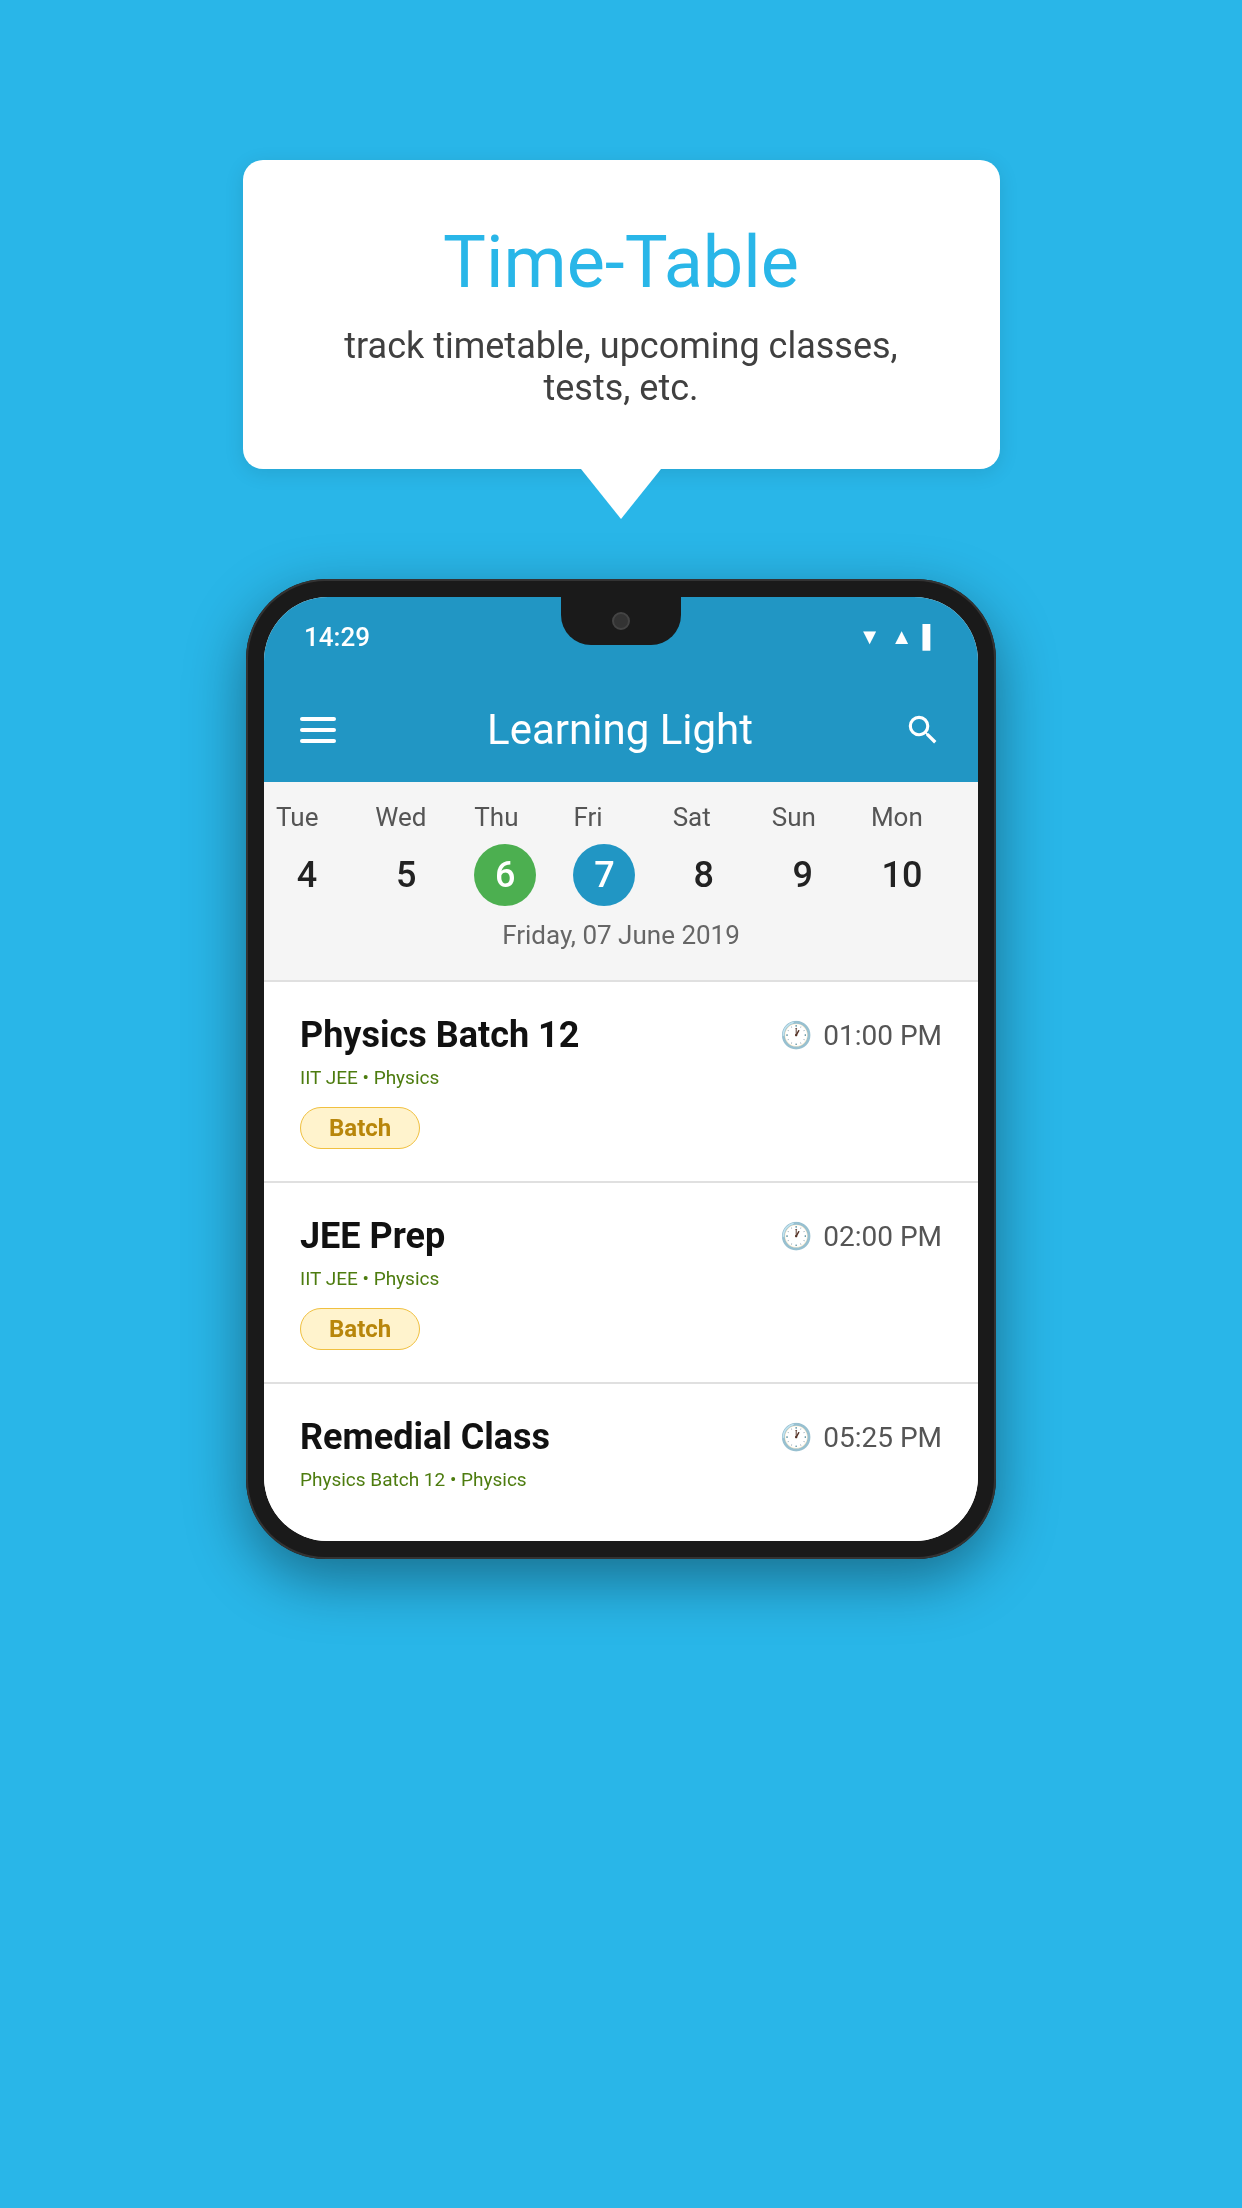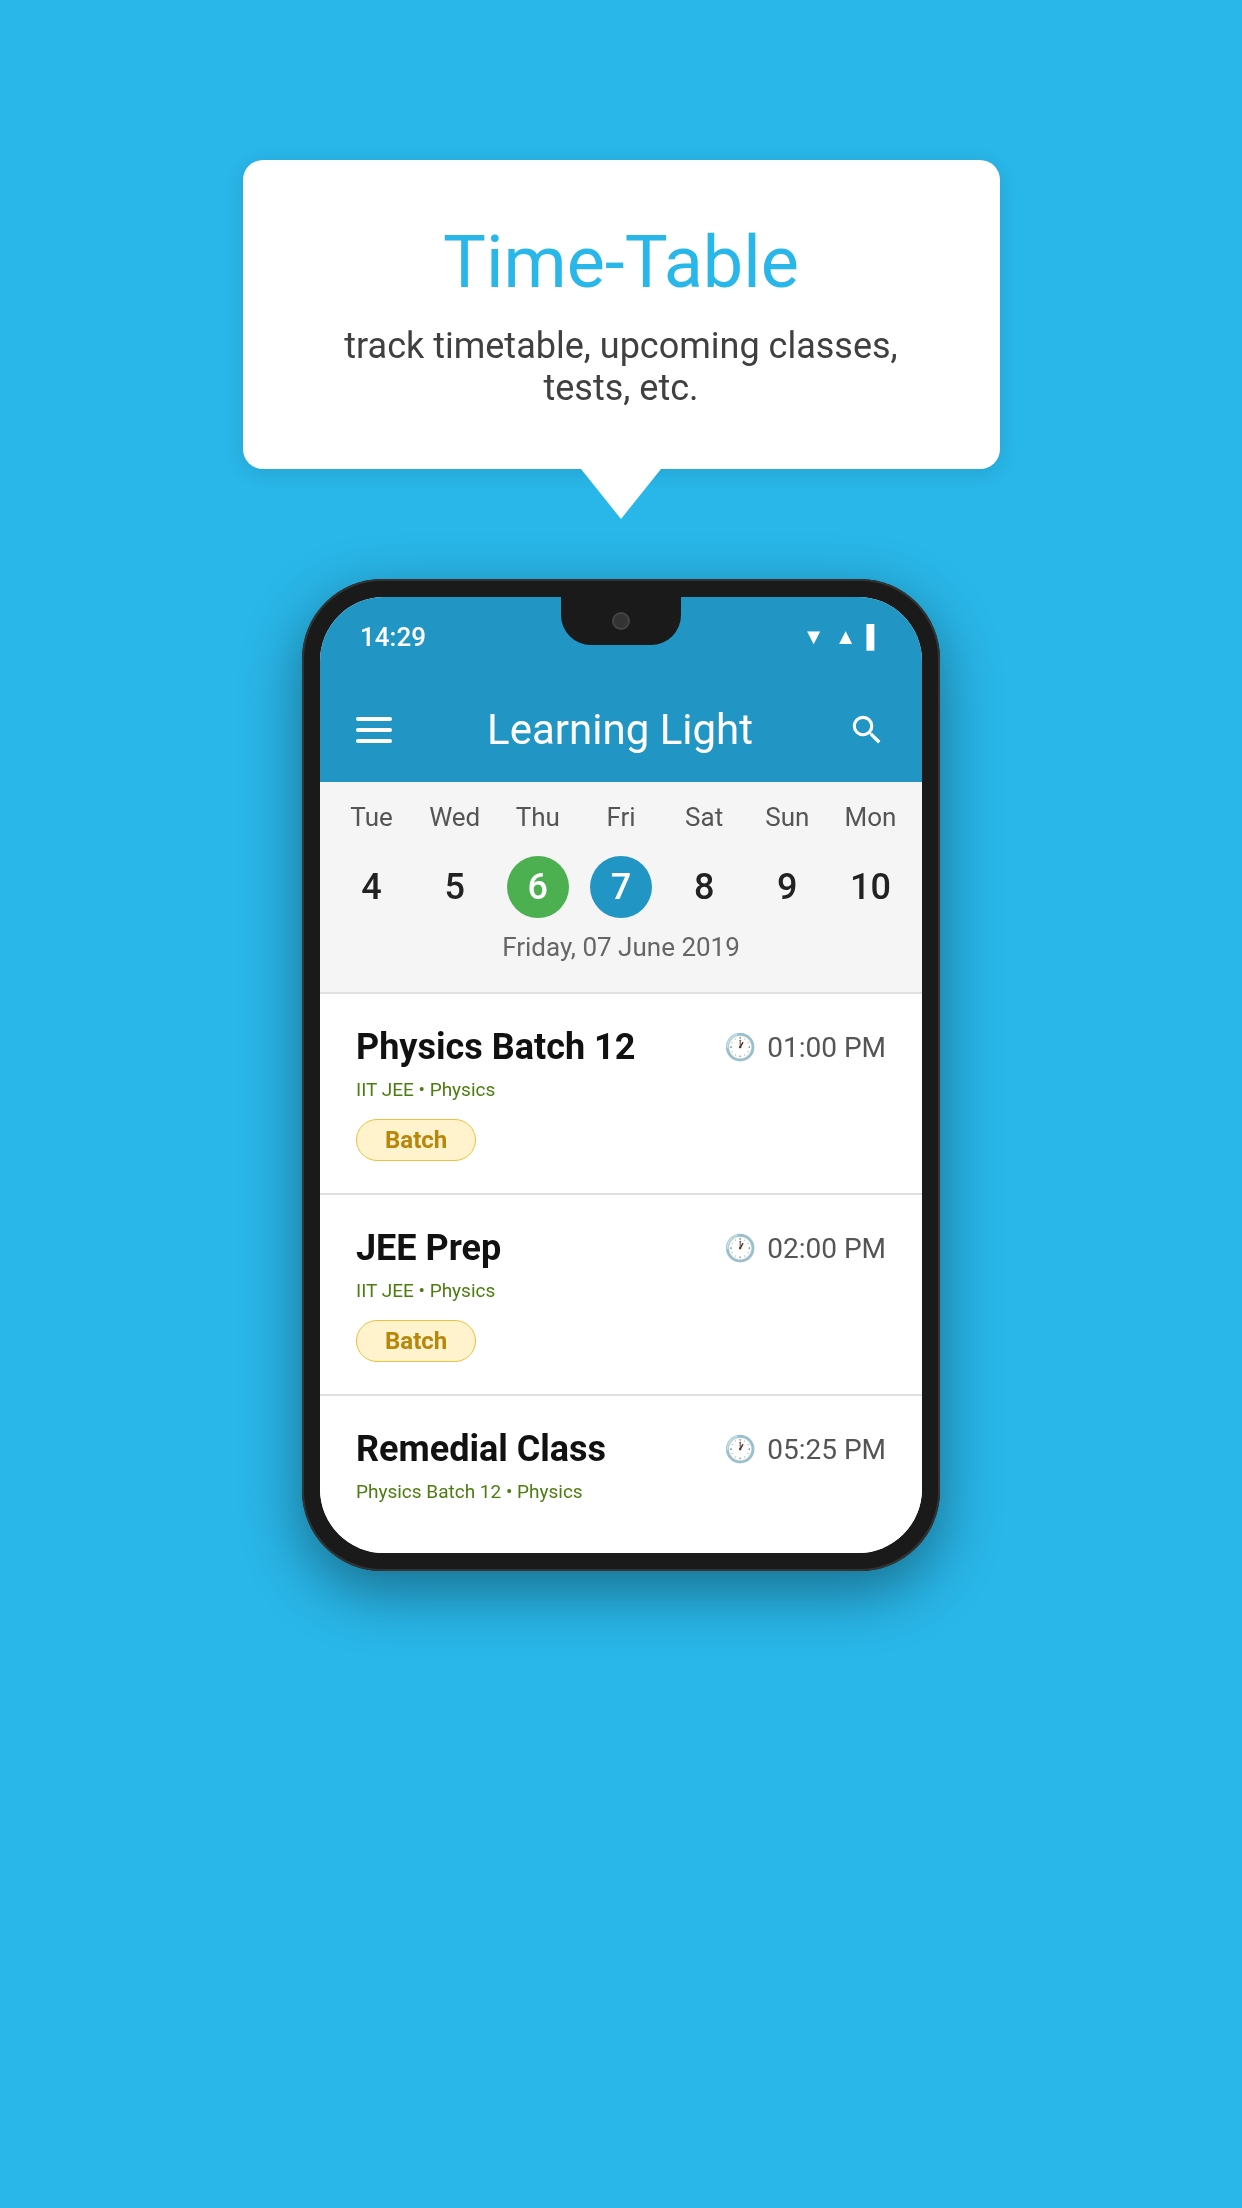--- a/index.html
+++ b/index.html
@@ -49,21 +49,21 @@
       height: 0;
       border-left: 40px solid transparent;
       border-right: 40px solid transparent;
       border-top: 50px solid #fff;
       margin: 0 auto;
     }
 
     
     .phone-wrapper {
       margin-top: 60px;
-      width: 638px;
+      width: 750px;
       position: relative;
     }
 
     .phone-outer {
       background: #1a1a1a;
       border-radius: 80px;
       padding: 18px;
       box-shadow: 0 20px 60px rgba(0,0,0,0.4), inset 0 0 0 2px #333;
     }
 
@@ -166,22 +166,22 @@
 
     .days-row {
       display: flex;
       justify-content: space-around;
       padding: 0 10px;
     }
 
     .day-col {
       display: flex;
       flex-direction: column;
-      align-items: center;
-      gap: 24px;
+      align-items: flex-start;
+      gap: 12px;
       width: 95px;
     }
 
     .day-name {
       font-size: 26px;
       color: #555;
     }
 
     .day-num {
       font-size: 36px;

